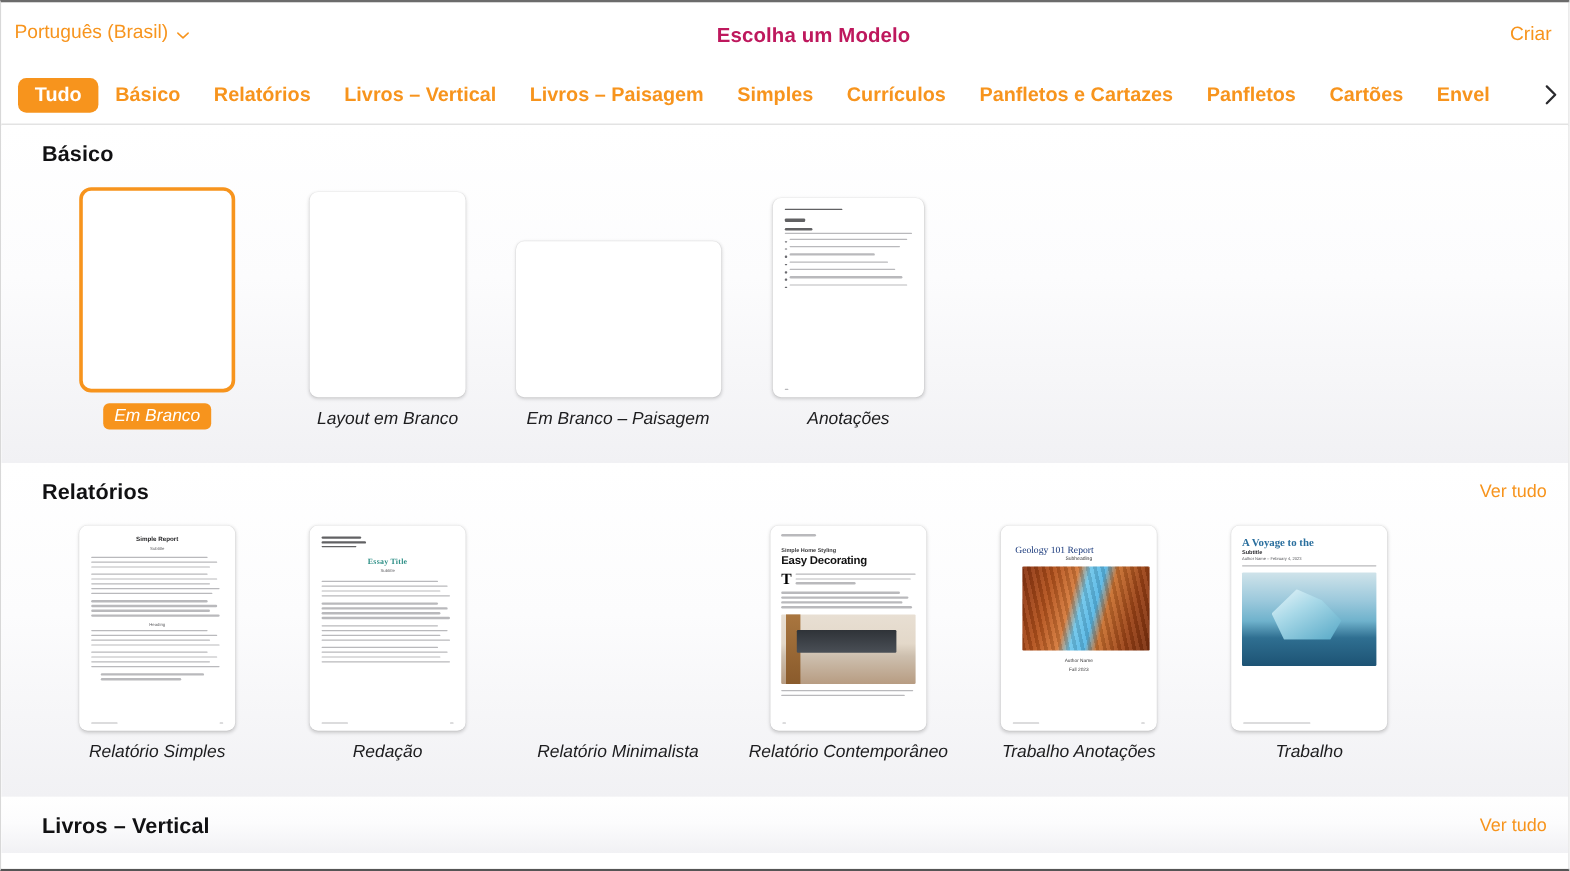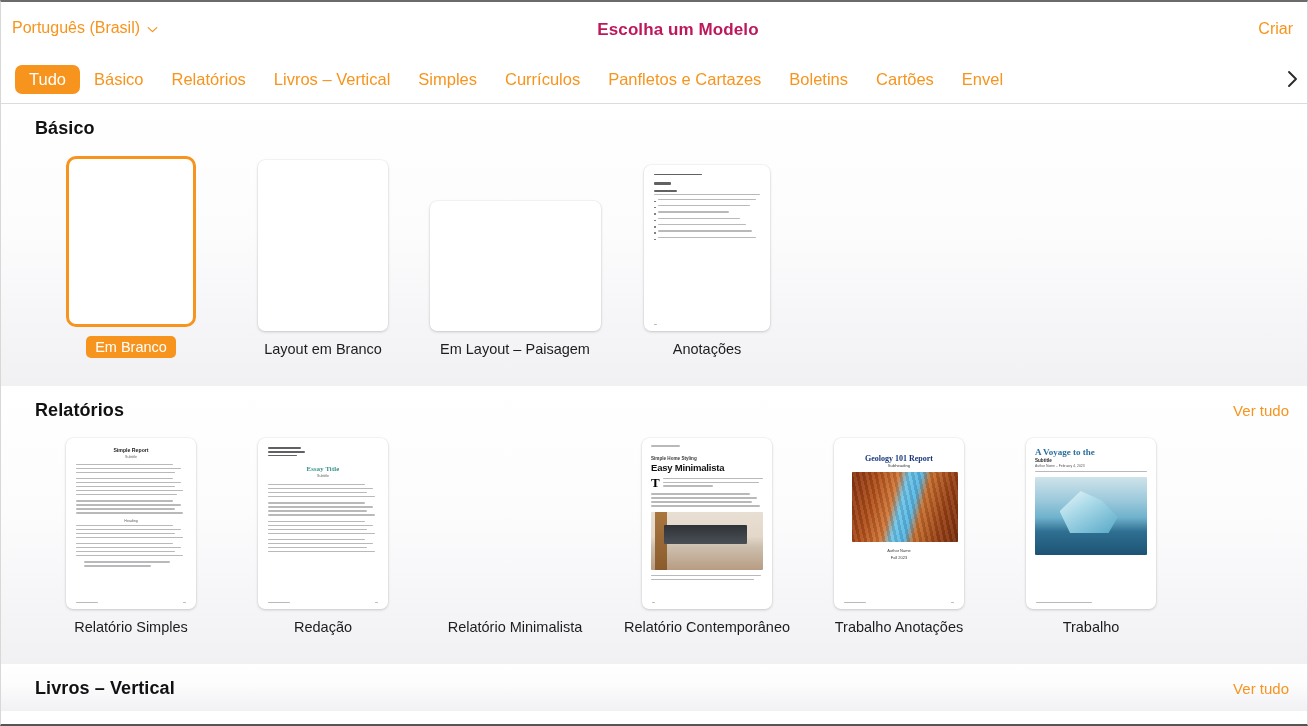--- a/index.html
+++ b/index.html
@@ -90,20 +90,21 @@
     white-space: nowrap;
   }
   .tab {
     color: #f7941d;
     font-size: 16.5px;
     padding: 5px 14px;
     border-radius: 7px;
     cursor: pointer;
     line-height: 1.2;
     flex: none;
+    font-weight: bold;
   }
   .tab.active {
     background: #f7941d;
     color: #ffffff;
   }
   .tab-scroll-arrow {
     position: absolute;
     right: 2px;
     top: 0;
     bottom: 1px;
@@ -191,20 +192,21 @@
   }
   .thumb.black { background: #000; }
 
   .cap {
     margin-top: 9px;
     font-size: 14.5px;
     color: #1d1d1f;
     text-align: right;
     white-space: nowrap;
     line-height: 1.25;
+    font-style: italic;
   }
   .cap.selected {
     background: #f7941d;
     color: #fff;
     border-radius: 5px;
     padding: 2px 9px;
   }
 
   
   .doc { width: 100%; height: 100%; position: relative; padding: 9px 10px; }
@@ -219,21 +221,21 @@
 
   .img-block { width:100%; border-radius:1px; }
 
   
   .t-essay-title { text-align:center; font-size:6.6px; font-weight:bold; color:#2d8f86; letter-spacing:.2px; margin-bottom:1.5px; font-family:"Liberation Serif", serif;}
   .t-organic { font-family:"Liberation Serif", serif; font-size:7px; color:#5b5b60; line-height:1.35; letter-spacing:.3px; }
   .t-deco-kicker { font-size:4.6px; color:#3a3a3c; margin-bottom:1px; font-weight:bold;}
   .t-deco-title { font-size:9.5px; font-weight:bold; color:#111; letter-spacing:-.2px; margin-bottom:4px;}
   .t-photo-title { font-size:9px; font-weight:bold; color:#3b4fd8; margin-bottom:3px; }
   .t-photo-rule { height:1.4px; background:#3b4fd8; margin:2px 0 3px; }
-  .t-geo-title { text-align:center; font-family:"Liberation Serif", serif; font-weight:bold; font-size:8px; color:#17377a; }
+  .t-geo-title { text-align:left; font-family:"Liberation Serif", serif; font-weight:normal; font-size:8px; color:#17377a; }
   .t-geo-sub { text-align:center; font-size:4.2px; color:#3a3a3c; margin-bottom:4px; }
   .t-voy-title { font-family:"Liberation Serif", serif; font-weight:bold; font-size:9px; color:#2a6f9e; white-space:nowrap; }
   .t-voy-sub { font-size:4.6px; font-weight:bold; color:#2a2a2e; margin:1px 0 1px;}
 
   .bullets { margin-top:3px; }
   .bullet { display:flex; gap:2.5px; margin-bottom:2.4px; }
   .bullet .dot { width:1.5px; height:1.5px; background:#6b6b70; margin-top:2px; flex:none; border-radius:50%; }
   .bullet .bl { flex:1; }
 
   
@@ -314,24 +316,25 @@
     <div class="page-title">Escolha um Modelo</div>
     <div class="create-btn">Criar</div>
   </div>
 
   <div class="tabbar">
     <div class="tabs" id="tabs">
         <div class="tab active"><span>Tudo</span></div>
         <div class="tab"><span>Básico</span></div>
         <div class="tab"><span>Relatórios</span></div>
         <div class="tab"><span>Livros – Vertical</span></div>
+        <div class="tab"><span>Livros – Paisagem</span></div>
         <div class="tab"><span>Simples</span></div>
         <div class="tab"><span>Currículos</span></div>
         <div class="tab"><span>Panfletos e Cartazes</span></div>
-        <div class="tab"><span>Boletins</span></div>
+        <div class="tab"><span>Panfletos</span></div>
         <div class="tab"><span>Cartões</span></div>
         <div class="tab"><span>Envel</span></div>
       </div>
     <div class="tab-scroll-arrow">
       <span>
         <svg width="13" height="20" viewBox="0 0 13 20">
             <path d="M3 3 L10 10 L3 17" fill="none" stroke="#2a2a2e" stroke-width="1.9" stroke-linecap="round" stroke-linejoin="round"></path>
           </svg>
       </span>
     </div>
@@ -352,21 +355,21 @@
           <div class="cell">
             <div class="thumb-wrap" style="height: 176px;">
               <div class="thumb" style="width: 130px; height: 171px;"></div>
             </div>
             <div class="cap">Layout em Branco</div>
           </div>
           <div class="cell">
             <div class="thumb-wrap" style="height: 176px;">
               <div class="thumb" style="width: 171px; height: 130px;"></div>
             </div>
-            <div class="cap">Em Layout – Paisagem</div>
+            <div class="cap">Em Branco – Paisagem</div>
           </div>
           <div class="cell">
             <div class="thumb-wrap" style="height: 176px;">
               <div class="thumb" style="width: 126px; height: 166px;">
                 <div class="doc">
                   <div class="ln d" style="width:45%;margin-bottom:7px"></div>
                   <div class="ln d" style="width:16%;height:3px;margin-bottom:5px"></div>
                   <div class="ln d" style="width:22%;margin-bottom:2px"></div>
                   <div class="ln" style="width:100%;height:.8px;margin-bottom:4px"></div>
                   <div class="bullets">
@@ -526,21 +529,21 @@
           </div>
           <div class="cell">
             <div class="cap">Relatório Minimalista</div>
           </div>
           <div class="cell">
             <div class="thumb-wrap" style="height: 176px;">
               <div class="thumb" style="width: 130px; height: 171px;">
                 <div class="doc" style="padding:7px 9px">
                   <div class="ln" style="width:26%;margin-bottom:9px"></div>
                   <div class="t-deco-kicker">Simple Home Styling</div>
-                  <div class="t-deco-title">Easy Minimalista</div>
+                  <div class="t-deco-title">Easy Decorating</div>
                   <div style="display:flex;gap:3px;margin-bottom:4px">
                     <div style="font-size:13px;font-weight:bold;line-height:.9;font-family:'Liberation Serif',serif">T</div>
                     <div style="flex:1;padding-top:1px">
                       <div class="ln " style="width:100%"></div>
                       <div class="ln " style="width:96%"></div>
                       <div class="ln " style="width:50%"></div>
                     </div>
                   </div>
                   <div class="para">
                     <div class="ln " style="width:88%"></div>

